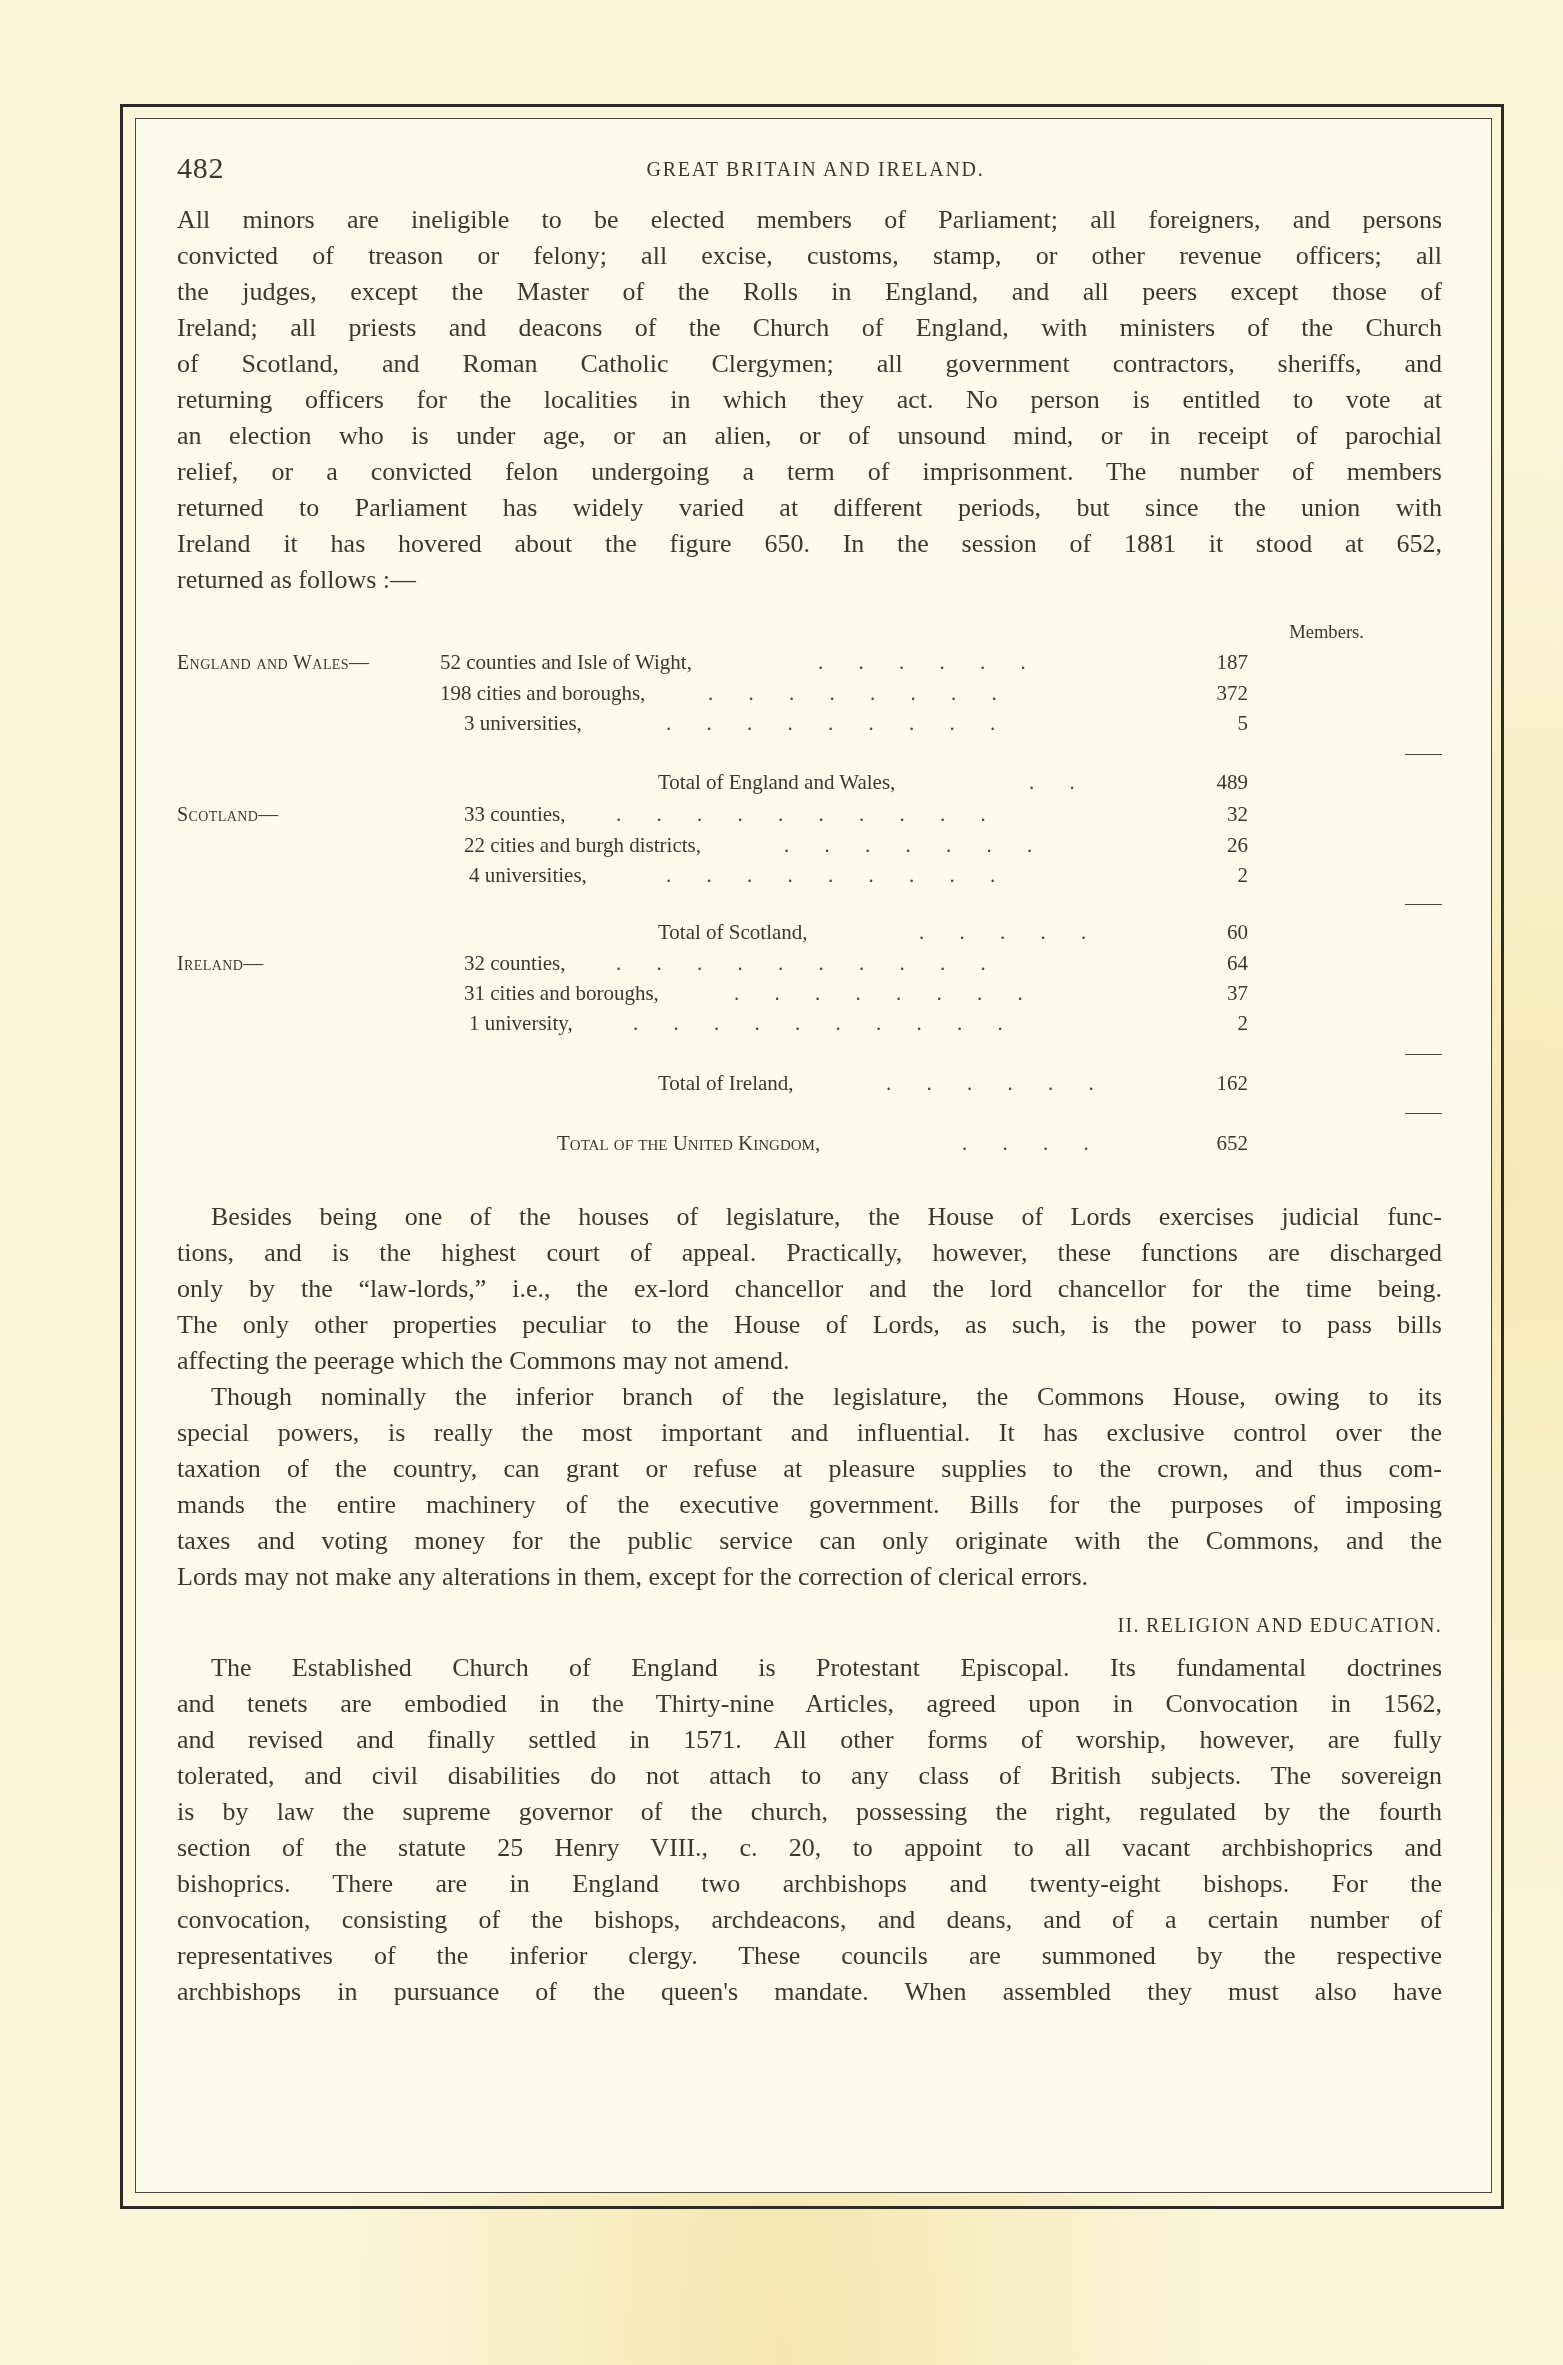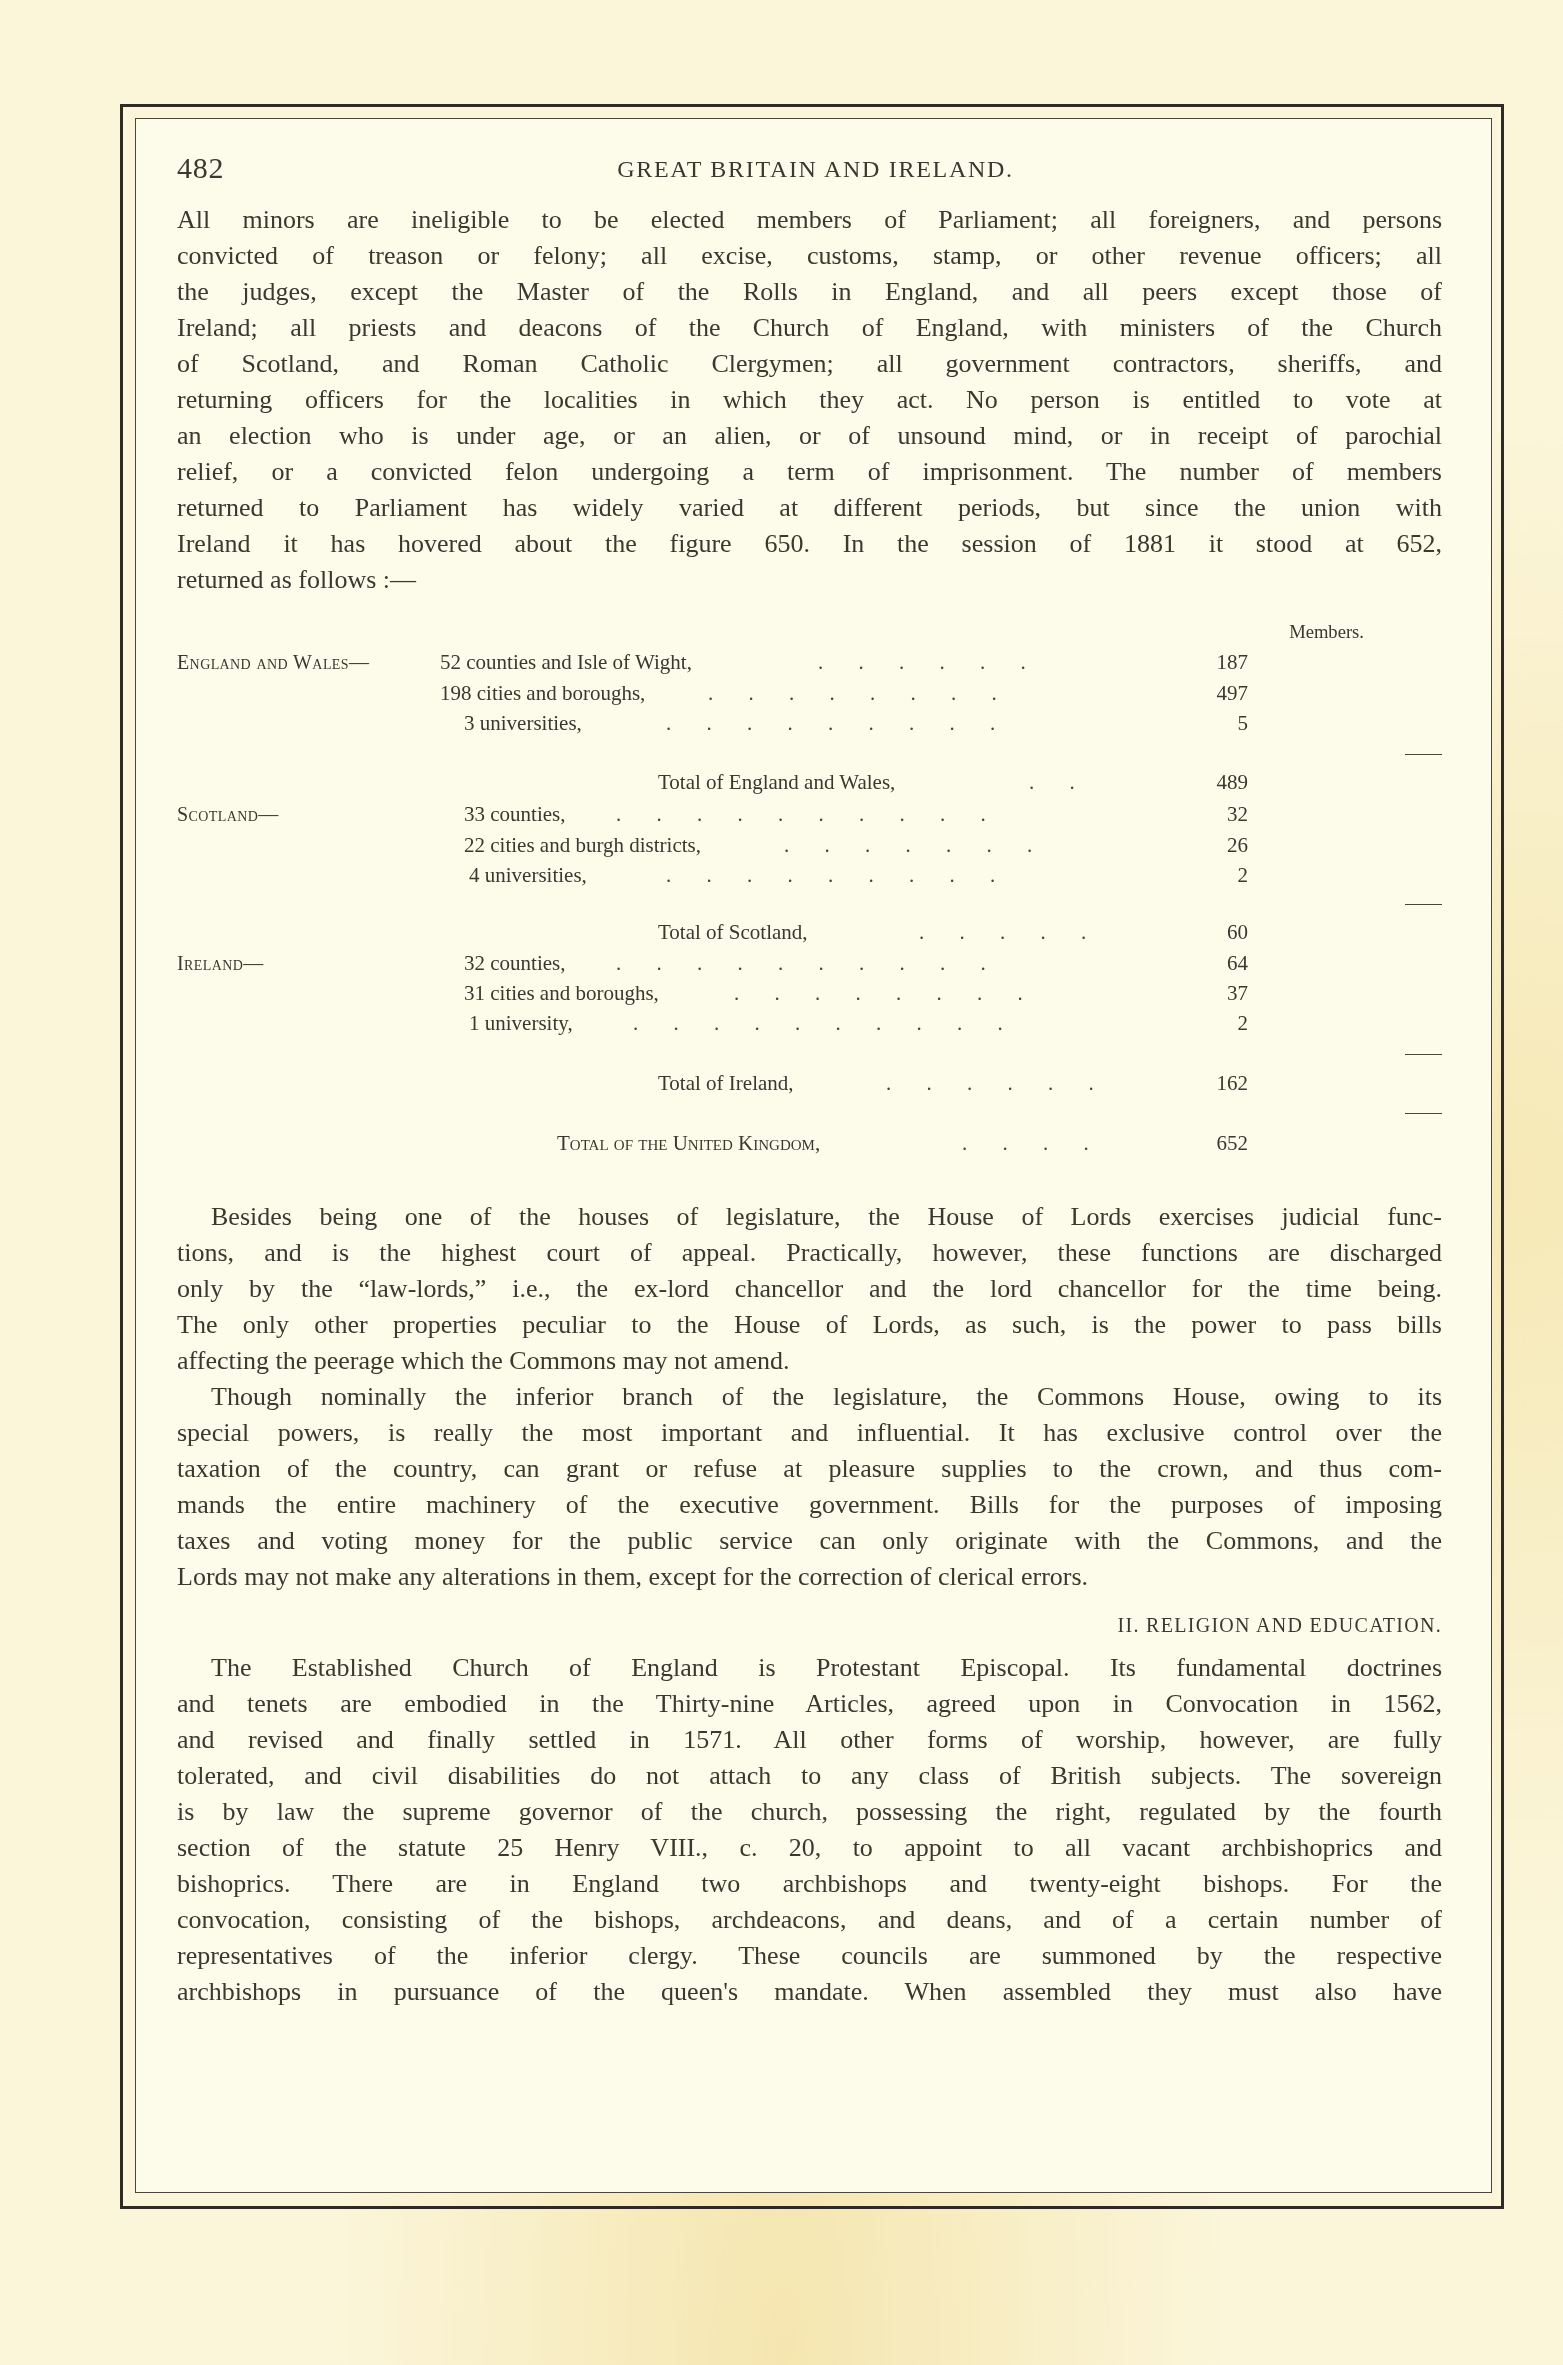--- a/index.html
+++ b/index.html
@@ -58,21 +58,21 @@
       top: 6.7px;
       font-size: 30px;
       letter-spacing: 0.8px;
     }
     .header-title {
       position: absolute;
       left: 12px;
       right: 0;
       top: 8.4px;
       text-align: center;
-      font-size: 24px;
+      font-size: 20px;
       letter-spacing: 1.7px;
     }
     p.body {
       margin: 0;
       text-align: justify;
       text-align-last: left;
     }
     .line { display: block; text-align: justify; text-align-last: justify; }
     .line.last { text-align-last: left; }
 
@@ -166,21 +166,21 @@
 
     <div class="trow" style="top:30px;">
       <span class="region sc">England and Wales—</span>
       <span class="item" style="left:263px;">52 counties and Isle of Wight,</span>
       <span class="leaders" style="left:641px;">. . . . . .</span>
       <span class="val">187</span>
     </div>
     <div class="trow" style="top:61px;">
       <span class="item" style="left:263px;">198 cities and boroughs,</span>
       <span class="leaders" style="left:531px;">. . . . . . . .</span>
-      <span class="val">497</span>
+      <span class="val">372</span>
     </div>
     <div class="trow" style="top:91px;">
       <span class="item" style="left:287px;">3 universities,</span>
       <span class="leaders" style="left:489px;">. . . . . . . . .</span>
       <span class="val">5</span>
     </div>
     <div class="rule" style="top:137px; right:0;"></div>
     <div class="trow" style="top:150px;">
       <span class="item" style="left:481px;">Total of England and Wales,</span>
       <span class="leaders" style="left:852px;">. .</span>

